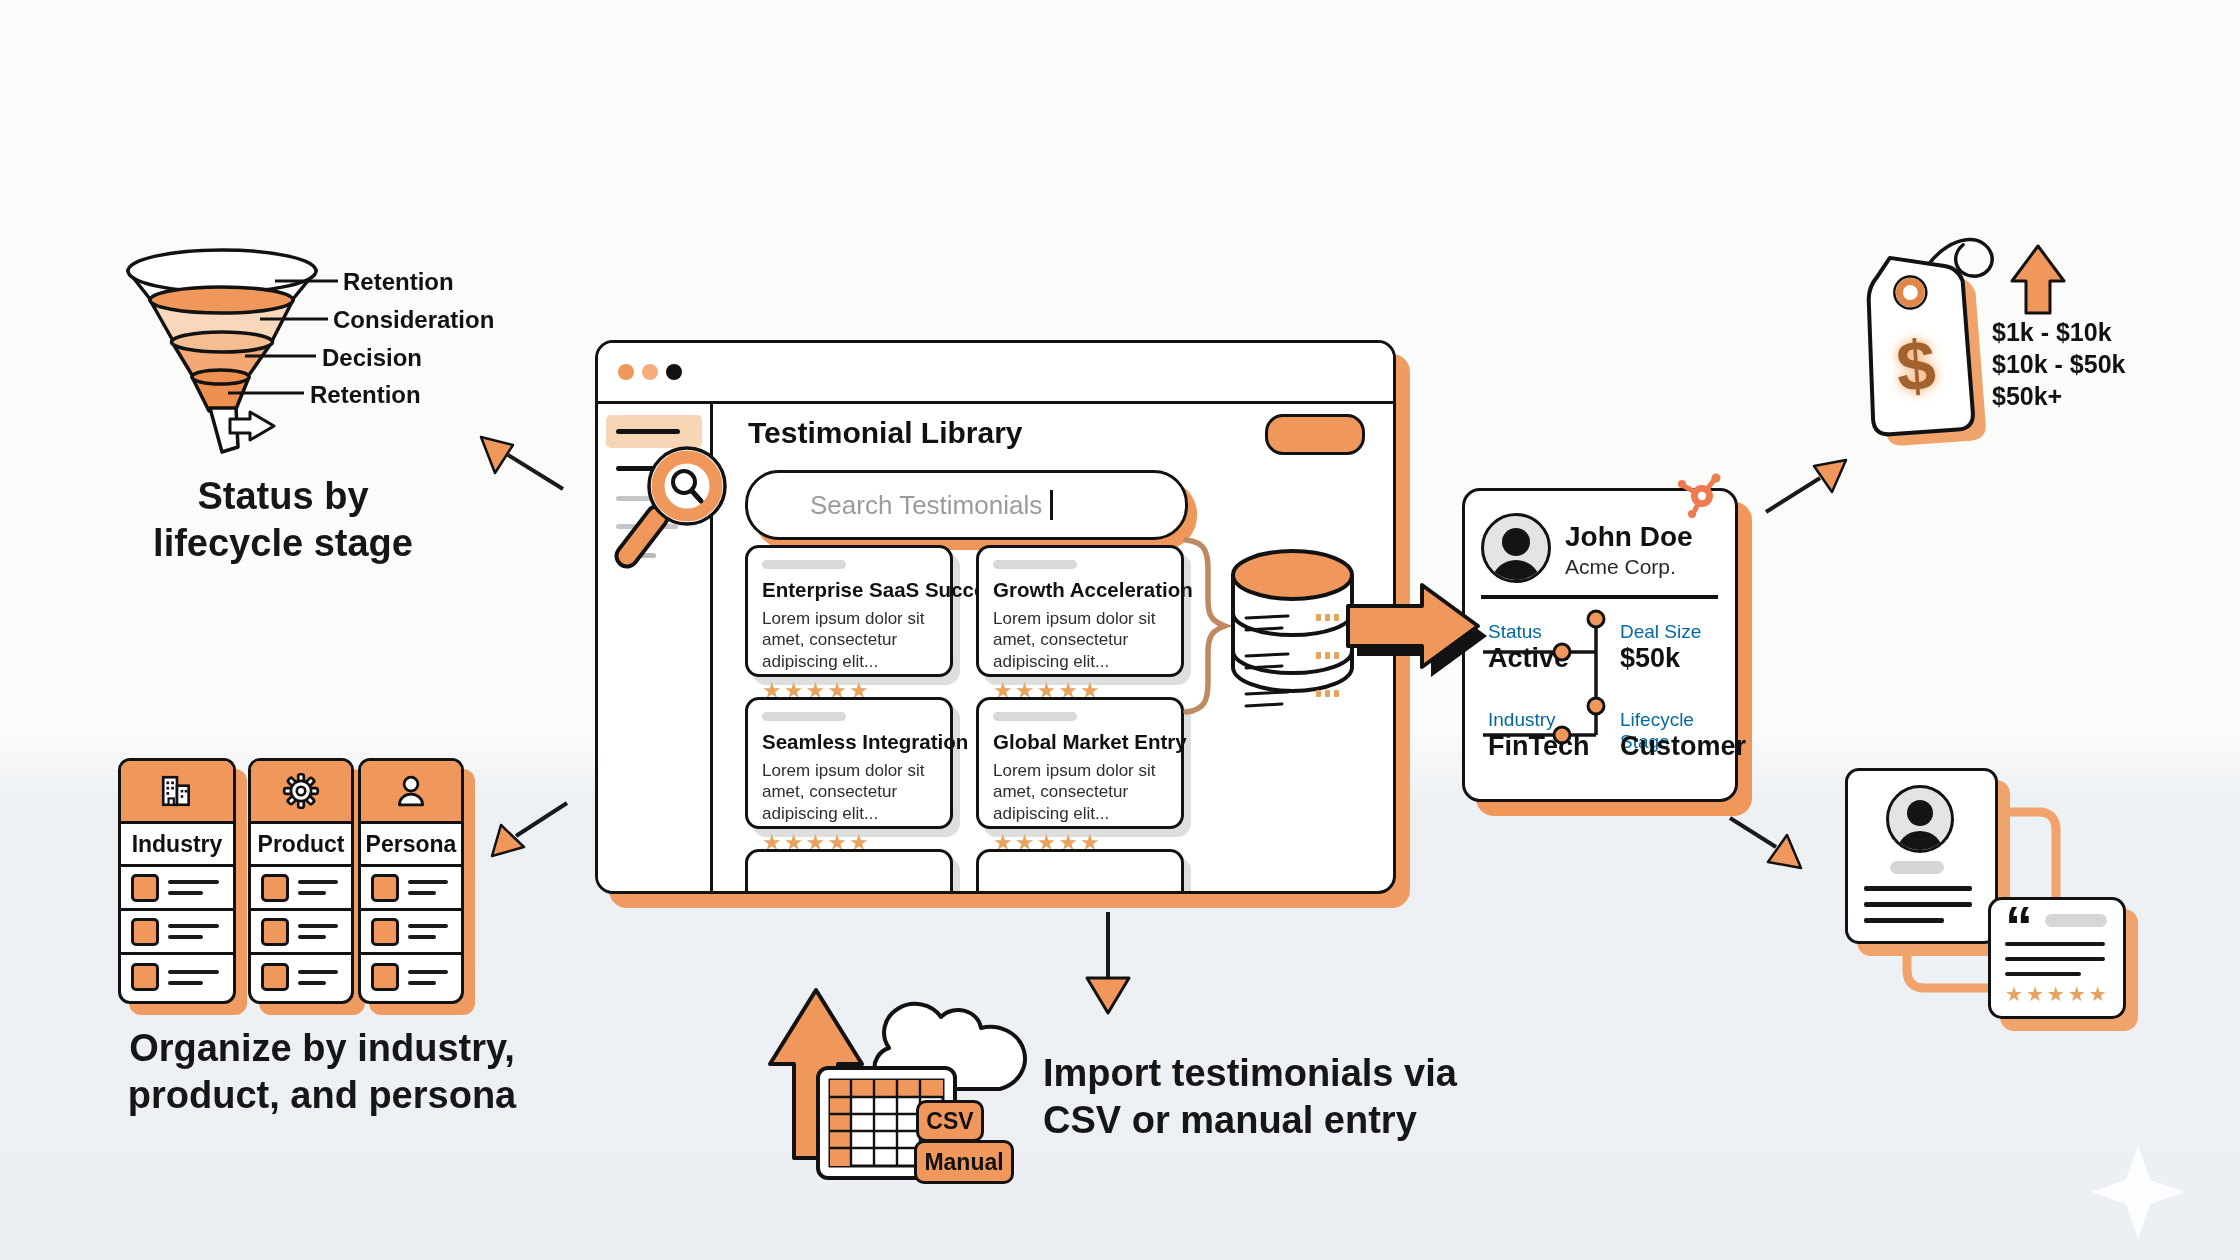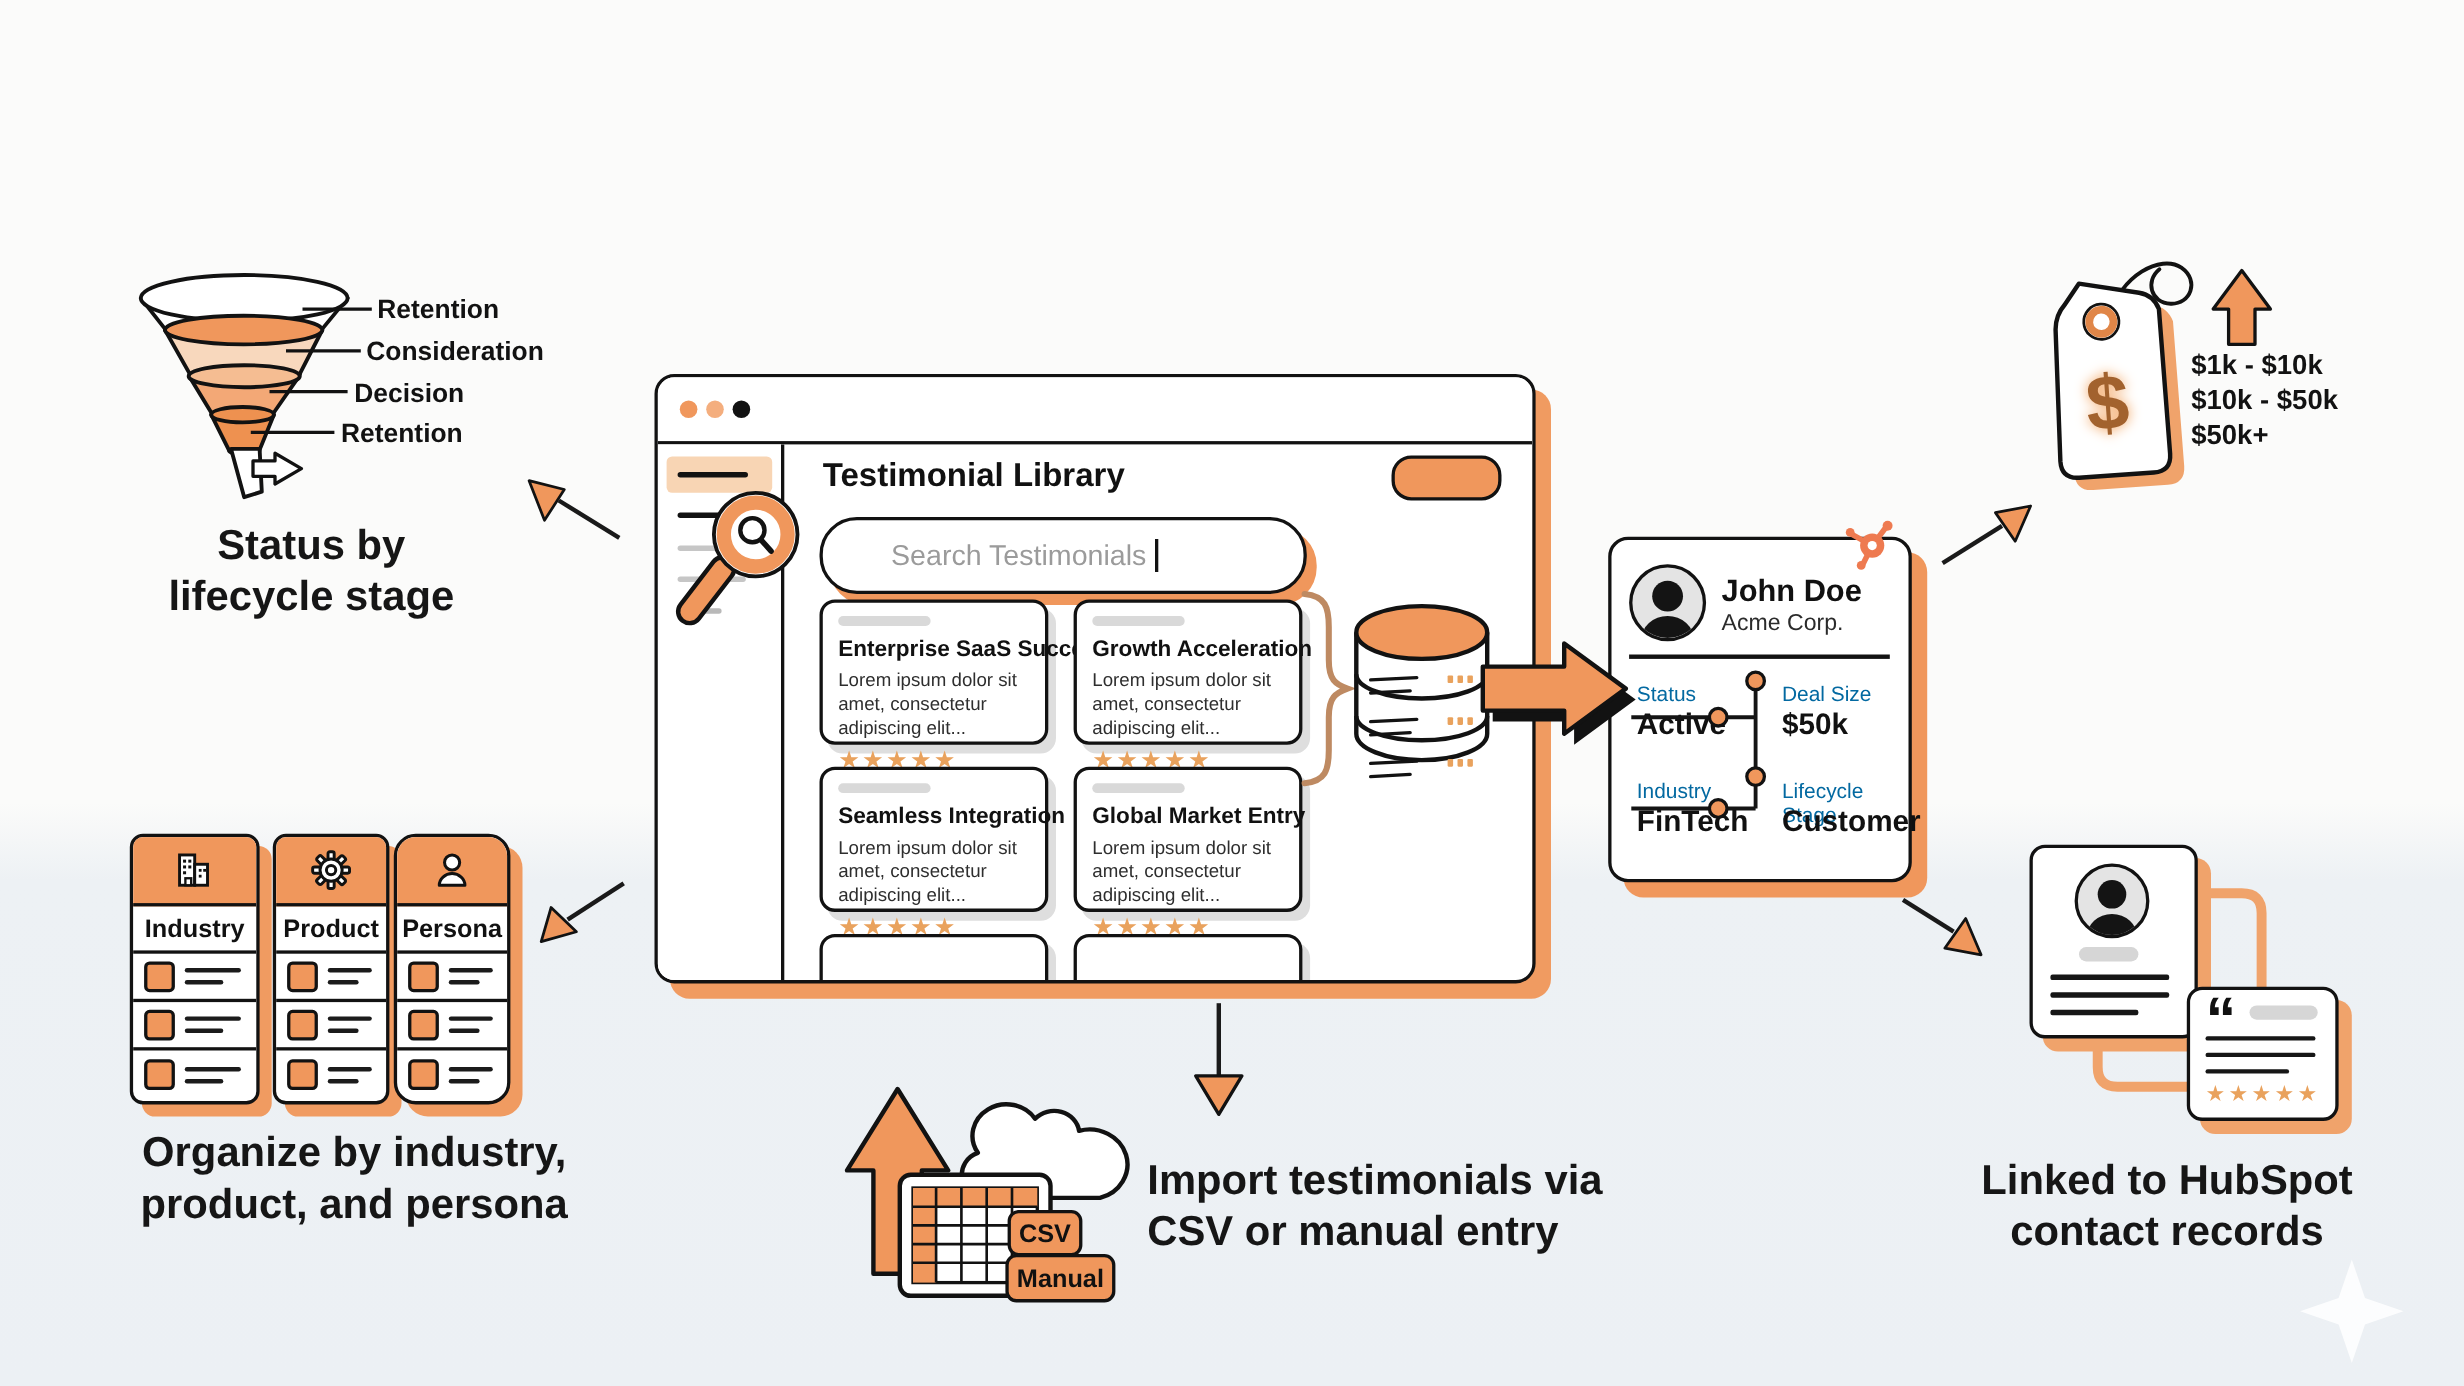--- a/index.html
+++ b/index.html
@@ -169,21 +169,21 @@
       </div>
     <div class="krow">
         <span class="kbox"></span>
         <span class="klines">
           <span class="l1" style="display:block"></span>
           <span class="l2" style="display:block"></span>
         </span>
       </div>
   </div>
 
-  <div class="kcard" style="left:358px; top:758px; width:100px;border-radius:20px;">
+  <div class="kcard" style="left:358px; top:758px; width:100px;">
     <div class="khead">
       <svg width="36" height="36" viewBox="0 0 34 34">
         <circle cx="17" cy="10.5" r="6.5" fill="#fff" stroke="#111" stroke-width="2.6"></circle>
         <path d="M 6 30 a 11 10 0 0 1 22 0 z" fill="#fff" stroke="#111" stroke-width="2.6" stroke-linejoin="round"></path>
       </svg>
     </div>
     <div class="ktitle">Persona</div>
     <div class="krow">
         <span class="kbox"></span>
         <span class="klines">
@@ -310,24 +310,20 @@
     <div class="lline" style="left:16px; top:131px; width:108px; height:4.5px;"></div>
     <div class="lline" style="left:16px; top:147px; width:80px; height:4.5px;"></div>
   </div>
   <div class="lcard" style="left:1988px; top:897px; width:132px; height:116px;">
     <div class="quote">“</div>
     <div class="lpill" style="left:54px; top:14px; width:62px; height:13px;"></div>
     <div class="lline" style="left:14px; top:42px; width:100px; height:4px;"></div>
     <div class="lline" style="left:14px; top:57px; width:100px; height:4px;"></div>
     <div class="lline" style="left:14px; top:72px; width:76px; height:4px;"></div>
     <div class="lstars">★★★★★</div>
-  </div>
-  <div class="cap" style="left:1970px; top:1050px;">
-    <div>Linked to HubSpot</div>
-    <div>contact records</div>
   </div>
 
   <svg class="overlay" width="2240" height="1260" viewBox="0 0 2240 1260">
 
     <g>
       <path d="M 128 271 L 150 299 A 71.5 13 0 0 0 293 299 L 316 271 Z" fill="#fff" stroke="#121212" stroke-width="3.5" stroke-linejoin="round"></path>
       <ellipse cx="222" cy="271" rx="94" ry="21" fill="#fff" stroke="#121212" stroke-width="3.5"></ellipse>
       <path d="M 150 300 L 172 339 A 50.5 10 0 0 0 273 339 L 293 300 Z" fill="#F8D8BD" stroke="#121212" stroke-width="3.5" stroke-linejoin="round"></path>
       <ellipse cx="221.5" cy="300" rx="71.5" ry="13" fill="#F0975C" stroke="#121212" stroke-width="3.5"></ellipse>
       <path d="M 172 342 L 192 375 A 28.5 7 0 0 0 249 375 L 272 342 Z" fill="#F3A876" stroke="#121212" stroke-width="3.5" stroke-linejoin="round"></path>

